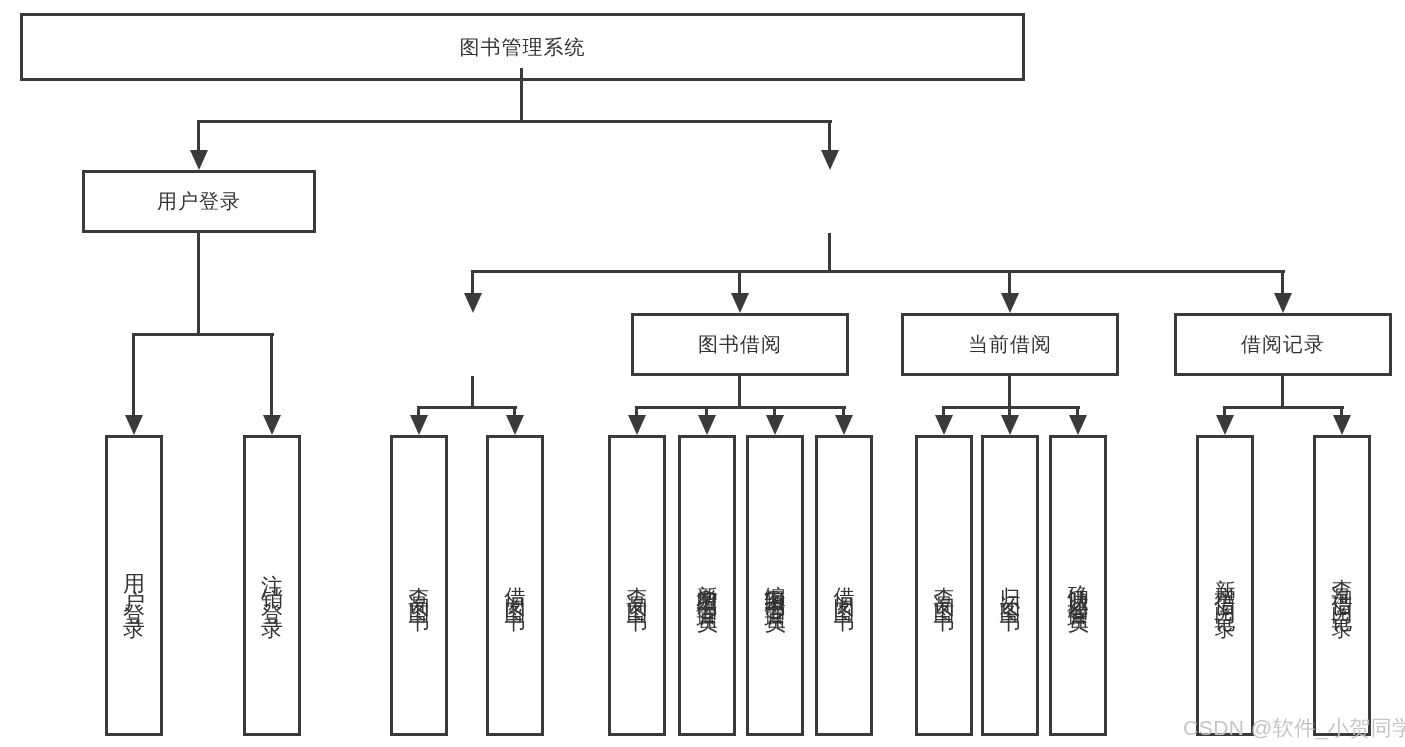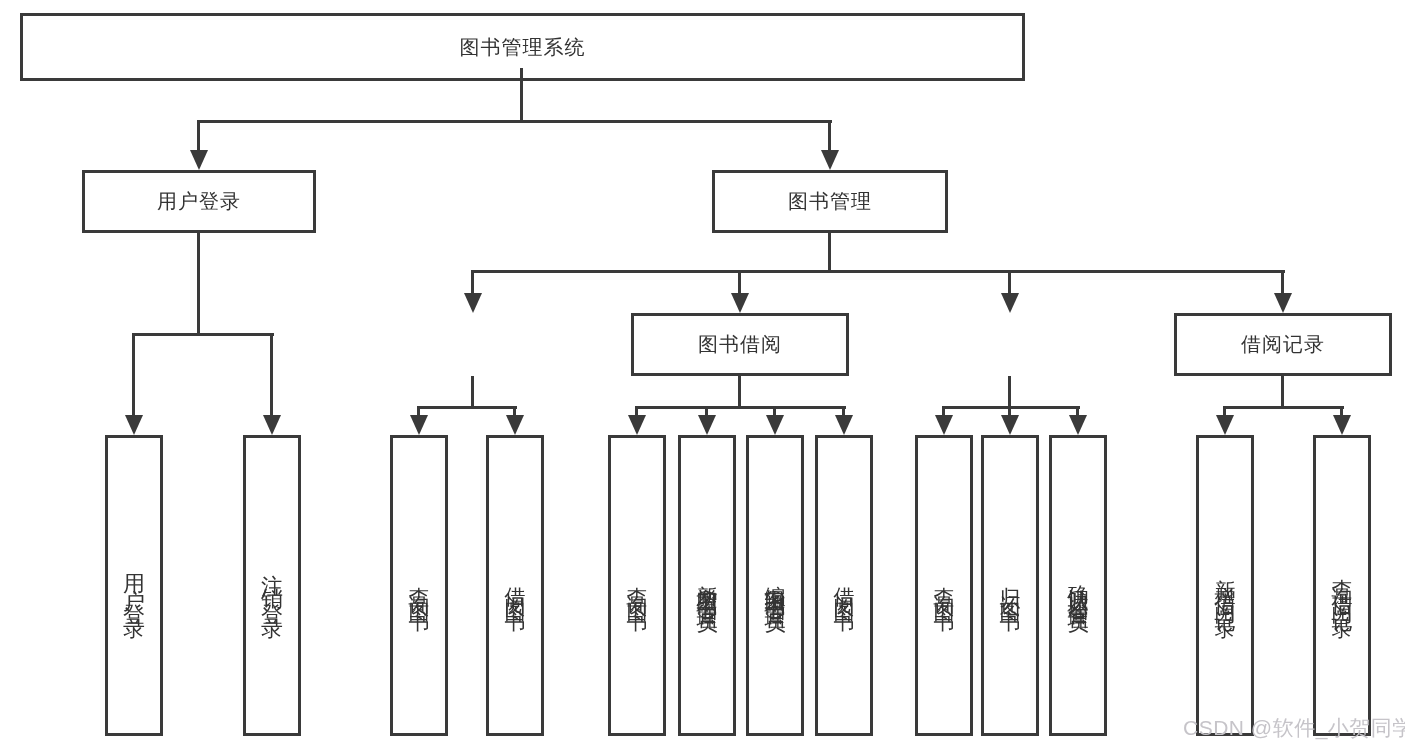--- a/index.html
+++ b/index.html
@@ -64,23 +64,20 @@
   <div class="vl" style="left:520px;top:68px;height:55px;"></div>
   <div class="hl" style="left:197px;top:120px;width:635px;"></div>
   <div class="vl" style="left:197px;top:120px;height:33px;"></div>
   <div class="ah" style="left:190px;top:150px;"></div>
   <div class="vl" style="left:828px;top:120px;height:33px;"></div>
   <div class="ah" style="left:821px;top:150px;"></div>
 
   <div class="node h" style="left:82px;top:170px;width:234px;height:63px;">
     <span>用户登录</span>
   </div>
-  <div class="node h" style="left:712px;top:170px;width:236px;height:63px;">
-    <span>图书管理</span>
-  </div>
 
   <div class="vl" style="left:197px;top:233px;height:102px;"></div>
   <div class="hl" style="left:132px;top:333px;width:142px;"></div>
   <div class="vl" style="left:132px;top:333px;height:86px;"></div>
   <div class="ah" style="left:125px;top:415px;"></div>
   <div class="vl" style="left:270px;top:333px;height:86px;"></div>
   <div class="ah" style="left:263px;top:415px;"></div>
 
   <div class="vl" style="left:828px;top:233px;height:40px;"></div>
   <div class="hl" style="left:471px;top:270px;width:814px;"></div>
@@ -88,20 +85,23 @@
   <div class="ah" style="left:464px;top:293px;"></div>
   <div class="vl" style="left:738px;top:270px;height:27px;"></div>
   <div class="ah" style="left:731px;top:293px;"></div>
   <div class="vl" style="left:1008px;top:270px;height:27px;"></div>
   <div class="ah" style="left:1001px;top:293px;"></div>
   <div class="vl" style="left:1281px;top:270px;height:27px;"></div>
   <div class="ah" style="left:1274px;top:293px;"></div>
 
   <div class="node h" style="left:631px;top:313px;width:218px;height:63px;">
     <span>图书借阅</span>
+  </div>
+  <div class="node h" style="left:901px;top:313px;width:218px;height:63px;">
+    <span>当前借阅</span>
   </div>
   <div class="node h" style="left:1174px;top:313px;width:218px;height:63px;">
     <span>借阅记录</span>
   </div>
 
   <div class="vl" style="left:471px;top:376px;height:33px;"></div>
   <div class="hl" style="left:417px;top:406px;width:100px;"></div>
   <div class="vl" style="left:417px;top:406px;height:13px;"></div>
   <div class="ah" style="left:410px;top:415px;"></div>
   <div class="vl" style="left:513px;top:406px;height:13px;"></div>

